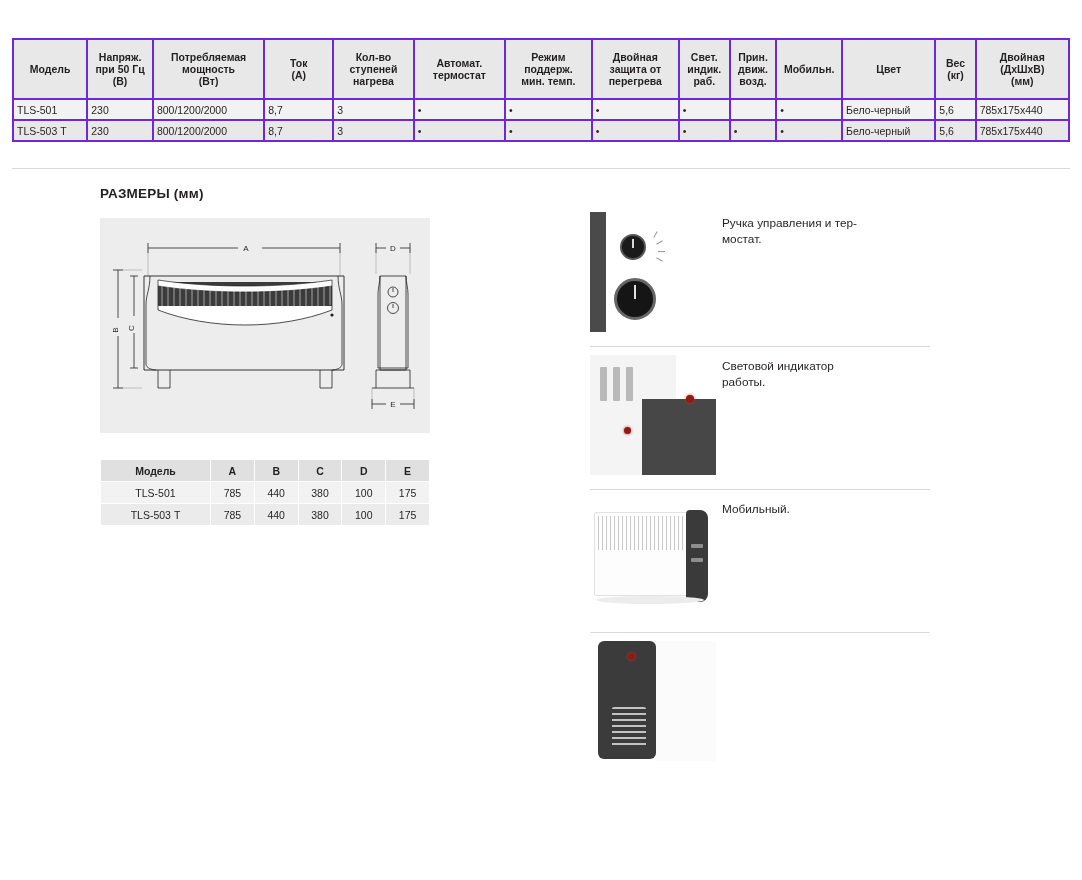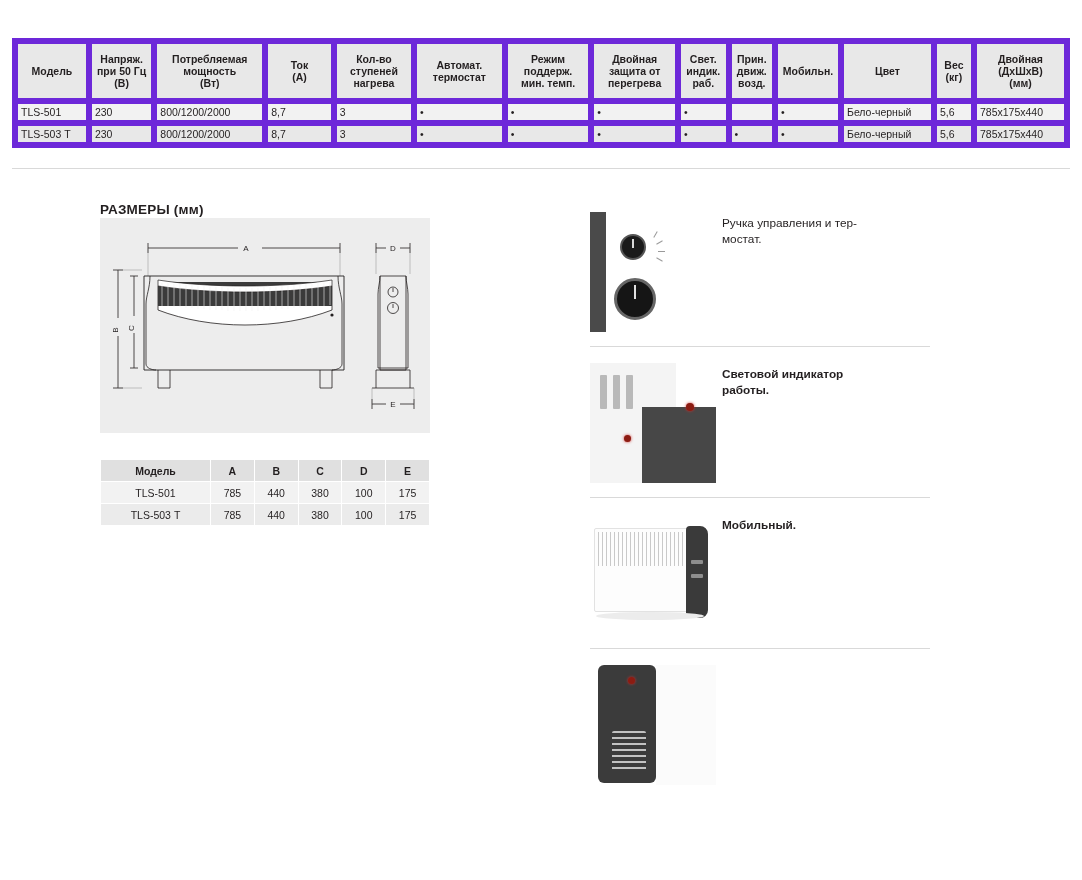--- a/index.html
+++ b/index.html
@@ -14,32 +14,32 @@
 
   
   .section-title {
     position: absolute;
     font-weight: bold;
     font-size: 14.5px;
     letter-spacing: 0.2px;
     color: #231f20;
   }
   #spec-title { left: 12px; top: 6px; }
-  #dims-title { left: 100px; top: 186px; font-size: 13.5px; margin-top: 16px; }
+  #dims-title { left: 100px; top: 186px; font-size: 13.5px; }
 
   
   #spec-table {
     position: absolute;
     left: 12px; top: 38px;
     width: 1058px;
     border-collapse: collapse;
     font-size: 10.5px;
   }
   #spec-table th, #spec-table td {
-    border: 6px solid #6d28d9;
+    border: 2px solid #6d28d9;
     vertical-align: middle;
     padding: 2px 3px;
   }
   #spec-table thead th {
     background: #e8e8e8;
     font-weight: bold;
     line-height: 1.15;
     height: 60px;
     color: #231f20;
   }
@@ -84,21 +84,21 @@
   #dim-table th.c-model, #dim-table td.c-model { width: 110px; }
 
   
   #features { position: absolute; left: 590px; top: 212px; width: 340px; }
   .feature {
     position: relative;
     display: flex;
     align-items: flex-start;
     padding-bottom: 14px;
   }
-  .feature + .feature { border-top: 1px solid #d9d9d9; padding-top: 16px; font-weight: bold; }
+  .feature + .feature { border-top: 1px solid #d9d9d9; padding-top: 8px; }
   .feature .thumb {
     width: 126px; height: 120px;
     flex: 0 0 126px;
     position: relative;
     overflow: hidden;
     background: #ffffff;
   }
   .feature .caption {
     margin-left: 6px;
     font-size: 11.8px;

